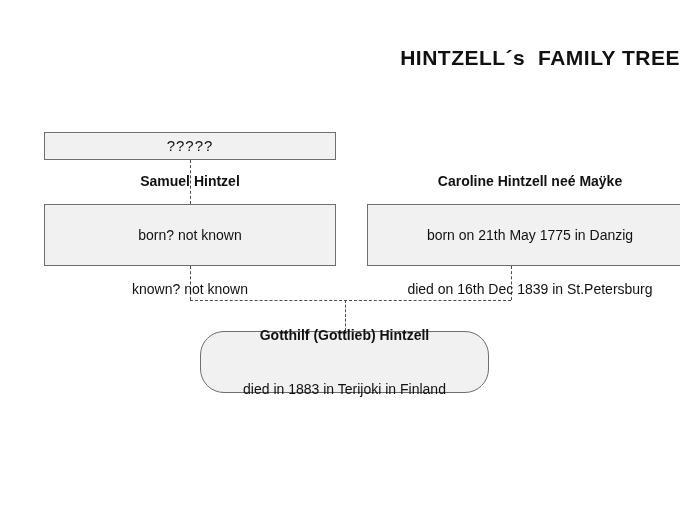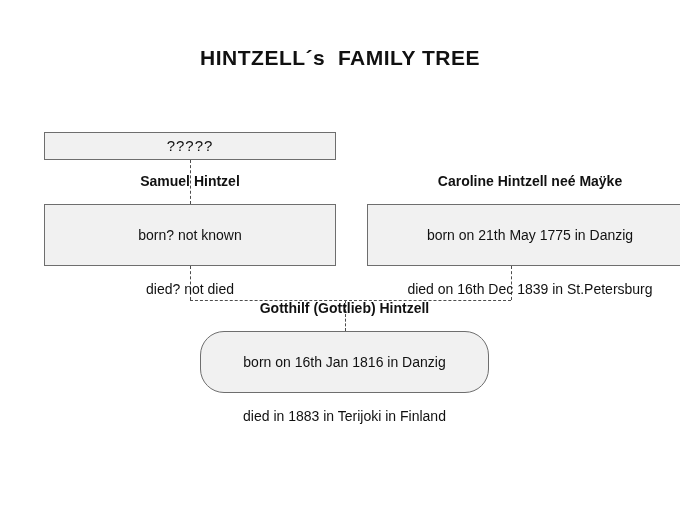--- a/index.html
+++ b/index.html
@@ -16,21 +16,21 @@
   }
   .stage {
     position: absolute;
     inset: 0;
   }
   .title {
     position: absolute;
     left: 0;
     top: 46px;
     width: 680px;
-    text-align: center;
+    text-align: right;
     font-size: 21px;
     font-weight: bold;
     letter-spacing: 0.5px;
     color: var(--text, #111111);
     white-space: pre;
   }
   .node {
     position: absolute;
     box-sizing: border-box;
     background: var(--box-fill, #f1f1f1);
@@ -81,28 +81,27 @@
   <div class="conn-h" style="left:190px; top:300px; width:321px;"></div>
   <div class="conn-v" style="left:345px; top:300px; height:31px;"></div>
 
   <div class="node" style="left:44px; top:132px; width:292px; height:28px;">
     <div class="question">?????</div>
   </div>
 
   <div class="node" style="left:44px; top:204px; width:292px; height:62px;">
     <div class="name">Samuel Hintzel</div>
     <div class="detail">born? not known</div>
-    <div class="detail">died? not died</div>
+    <div class="detail">known? not known</div>
   </div>
 
   <div class="node" style="left:367px; top:204px; width:326px; height:62px;">
     <div class="name">Caroline Hintzell neé Maÿke</div>
     <div class="detail">born on 21th May 1775 in Danzig</div>
     <div class="detail">died on 16th Dec 1839 in St.Petersburg</div>
   </div>
 
   <div class="node" style="left:200px; top:331px; width:289px; height:62px;border-radius:24px;">
     <div class="name">Gotthilf (Gottlieb) Hintzell</div>
-    <div class="detail">born on 16th Jan 1816 in Danzig</div>
     <div class="detail">died in 1883 in Terijoki in Finland</div>
   </div>
 
 </div>
 
 </body></html>

